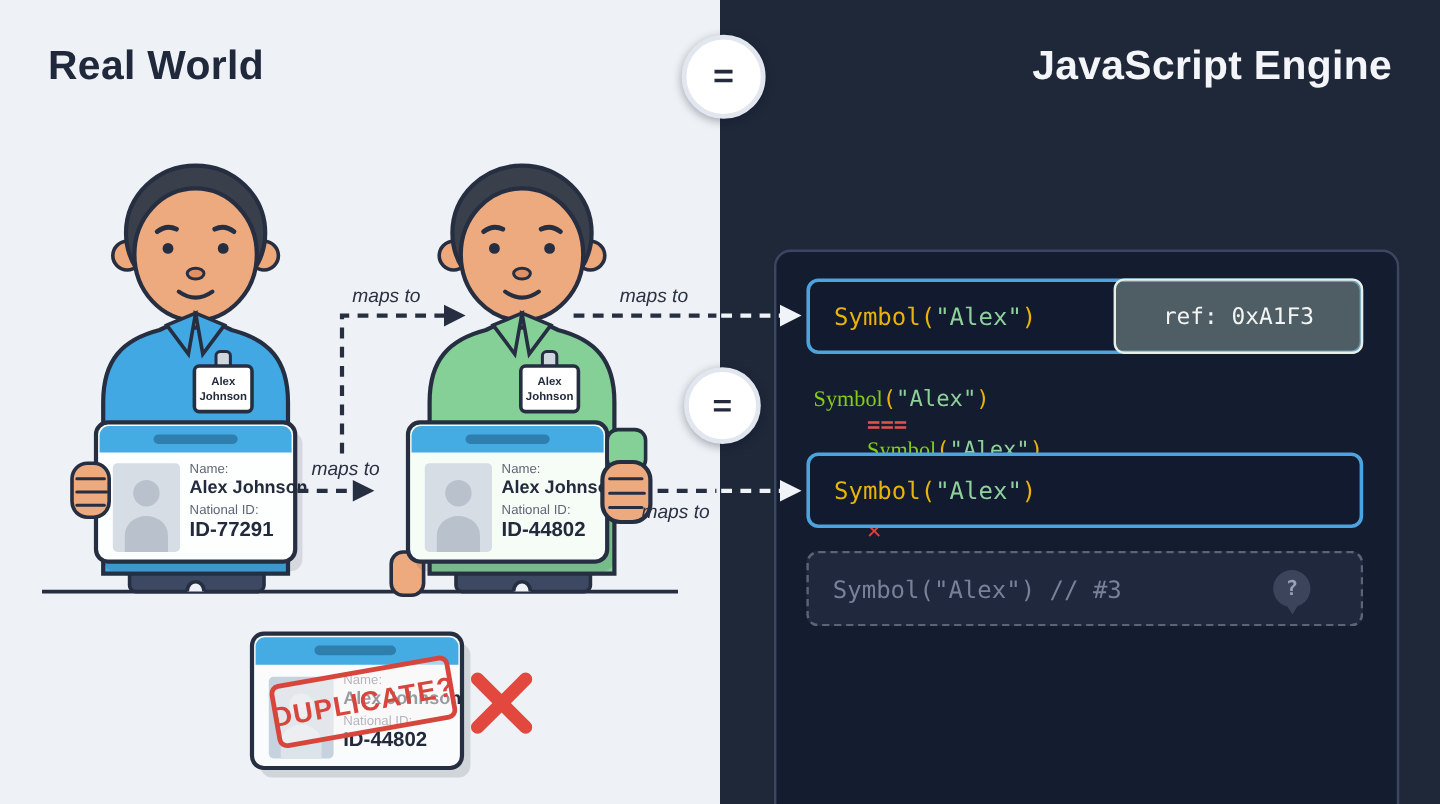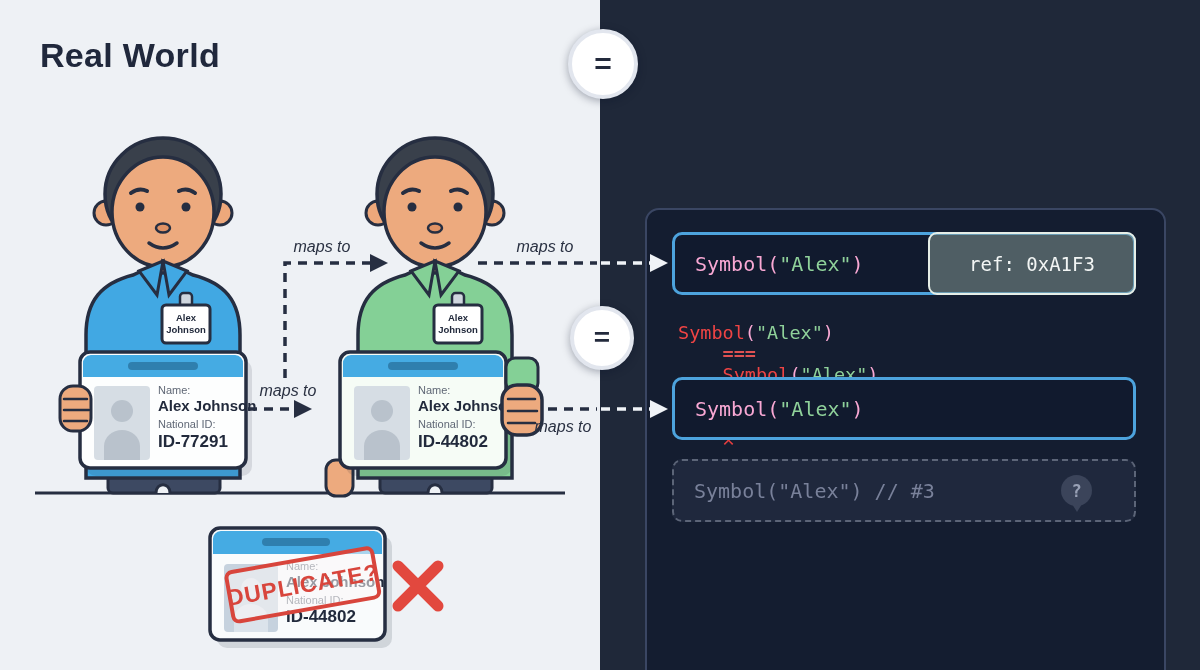--- a/index.html
+++ b/index.html
@@ -29,23 +29,23 @@
   .code-box .code{padding-left:20px;font-family:"DejaVu Sans Mono",monospace;font-size:20px;color:#e8edf4;white-space:pre;}
   .box1{top:232px;}
   .box2{top:377px;}
   .ref-seg{position:absolute;right:-3px;top:-3px;bottom:-3px;width:208px;border-radius:9px;
     background:rgba(132,152,146,.55);border:2.5px solid #e6eee7;box-sizing:border-box;
     display:flex;align-items:center;justify-content:center;
     font-family:"DejaVu Sans Mono",monospace;font-size:19px;color:#f2f5f4;white-space:pre;}
 
   .cmp-line{position:absolute;left:678px;top:322px;font-family:"DejaVu Sans Mono",monospace;
     font-size:18.5px;color:#e8edf4;white-space:pre;z-index:10;}
-  .tok-fn{color:#ef4444;}
+  .tok-fn{color:#84cc16;font-family:Liberation Serif, serif;}
   .tok-arg{color:#8fd19a;}
-  .tok-plain{color:#f9a8d4;}
+  .tok-plain{color:#eab308;}
   .tok-red{color:#e05252;font-weight:bold;}
   .tok-x{color:#e23e3e;font-weight:bold;font-size:20px;}
 
   .ghost-box{position:absolute;left:672px;top:459px;width:464px;height:63px;box-sizing:border-box;
     border:2px dashed #5c6578;border-radius:10px;background:rgba(62,72,96,.28);
     display:flex;align-items:center;z-index:10;}
   .ghost-box .code{padding-left:20px;font-family:"DejaVu Sans Mono",monospace;font-size:20px;color:#79819a;white-space:pre;}
   .q-bubble{position:absolute;right:42px;top:14px;width:31px;height:31px;border-radius:50%;
     background:#3b445a;color:#99a1b5;display:flex;align-items:center;justify-content:center;
     font-weight:bold;font-size:17px;font-family:"DejaVu Sans Mono",monospace;}
@@ -64,20 +64,21 @@
 </style>
 </head>
 <body>
 
 <div id="canvas">
 
   <div class="panel-left"></div>
   <div class="panel-right"></div>
 
   <div class="title-left">Real World</div>
+  <div class="title-right">JavaScript Engine</div>
 
   <div class="js-container"></div>
 
   <div class="code-box box1">
     <div class="code"><span class="tok-plain">Symbol(</span><span class="tok-arg">"Alex"</span><span class="tok-plain">)</span></div>
     <div class="ref-seg">ref: 0xA1F3</div>
   </div>
 
   <div class="cmp-line"><span class="tok-fn">Symbol</span><span class="tok-plain">(</span><span class="tok-arg">"Alex"</span><span class="tok-plain">)</span>
     <span class="tok-red">===</span>

